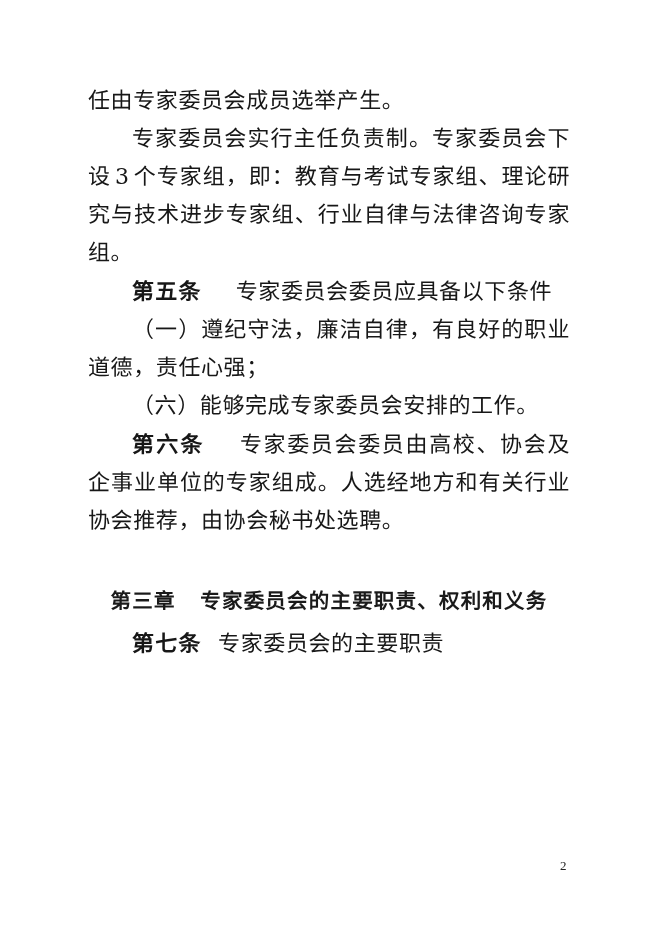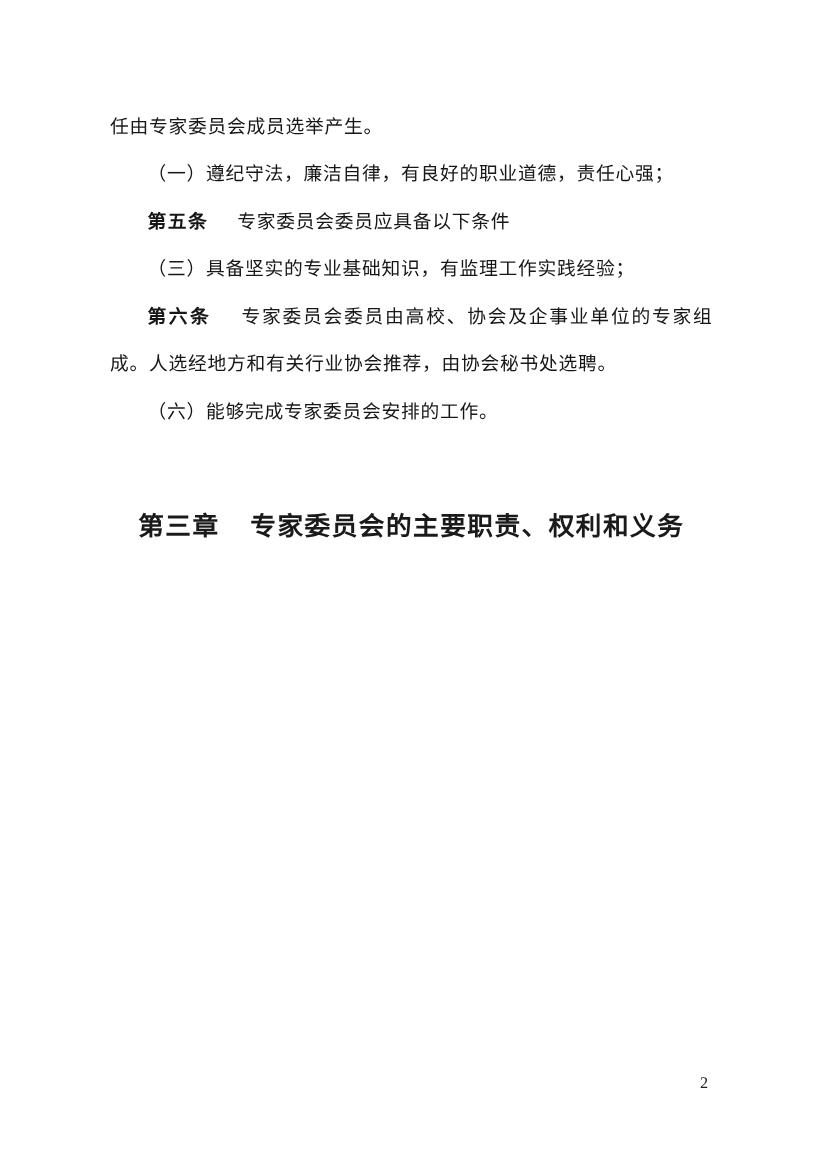--- a/index.html
+++ b/index.html
@@ -20,21 +20,21 @@
     overflow: hidden;
     box-sizing: border-box;
   }
   #text-column {
     position: absolute;
     left: 88px;
     top: 82px;
     width: 482px;
   }
   .line {
-    font-size: 15px;
+    font-size: 22px;
     line-height: 38px;
     letter-spacing: 0.6px;
     white-space: pre-wrap;
     text-align: justify;
     text-justify: inter-character;
     color: #171717;
   }
   
   .para {
     margin: 0;
@@ -54,21 +54,21 @@
   }
   .gap-after-label {
     display: inline-block;
     width: 1.55em;
   }
   .gap-after-label-sm {
     display: inline-block;
     width: 0.75em;
   }
   .chapter-heading {
-    margin: 16px;
+    margin: 4px;
     text-align: center;
     font-weight: bold;
     font-size: 20.5px;
     line-height: 38px;
     letter-spacing: 1.2px;
   }
   .chapter-gap {
     display: inline-block;
     width: 1.2em;
   }
@@ -94,38 +94,39 @@
 </style>
 </head>
 <body>
 
 <div id="page">
 
   <div id="text-column">
 
     <p class="line para flush">任由专家委员会成员选举产生。</p>
 
+    <p class="line para"><span>专家委员会实行主任负责制。专家委员会下设</span><span class="num">3</span><span>个专家组，即：教育与考试专家组、理论研究与技术进步专家组、行业自律与法律咨询专家组。</span></p>
+
+    <p class="line para"><span class="article-label">第五条</span><span class="gap-after-label"></span><span>专家委员会委员应具备以下条件</span></p>
 
     <p class="line item"><span>（一）</span><span>遵纪守法，廉洁自律，有良好的职业道德，责任心强；</span></p>
 
-    <p class="line para"><span class="article-label">第五条</span><span class="gap-after-label"></span><span>专家委员会委员应具备以下条件</span></p>
-
-
-    <p class="line item"><span>（三）</span><span>具备坚实的专业基础知识，有监理工作实践经验；</span></p>
 
 
 
-    <p class="line para"><span class="article-label">第六条</span><span class="gap-after-label"></span><span>专家委员会委员由高校、协会及企事业单位的专家组成。人选经地方和有关行业协会推荐，由协会秘书处选聘。</span></p>
 
     <p class="line item"><span>（六）</span><span>能够完成专家委员会安排的工作。</span></p>
+
+    <p class="line para"><span class="article-label">第六条</span><span class="gap-after-label"></span><span>专家委员会委员由高校、协会及企事业单位的专家组成。人选经地方和有关行业协会推荐，由协会秘书处选聘。</span></p>
 
     <div class="blank-line">&nbsp;</div>
 
     <p class="chapter-heading"><span>第三章</span><span class="chapter-gap"></span><span>专家委员会的主要职责、权利和义务</span></p>
 
+    <p class="line para"><span class="article-label">第七条</span><span class="gap-after-label-sm"></span><span>专家委员会的主要职责</span></p>
 
     <div class="blank-line">&nbsp;</div>
 
   </div>
 
   <div id="page-number">2</div>
 
 </div>
 
 </body></html>

